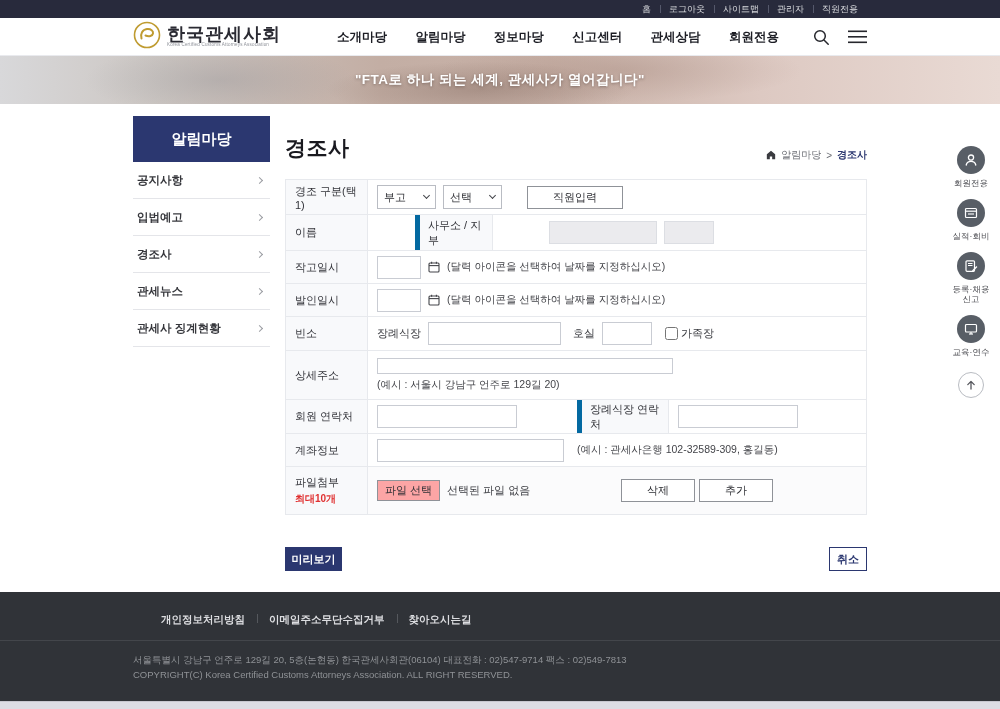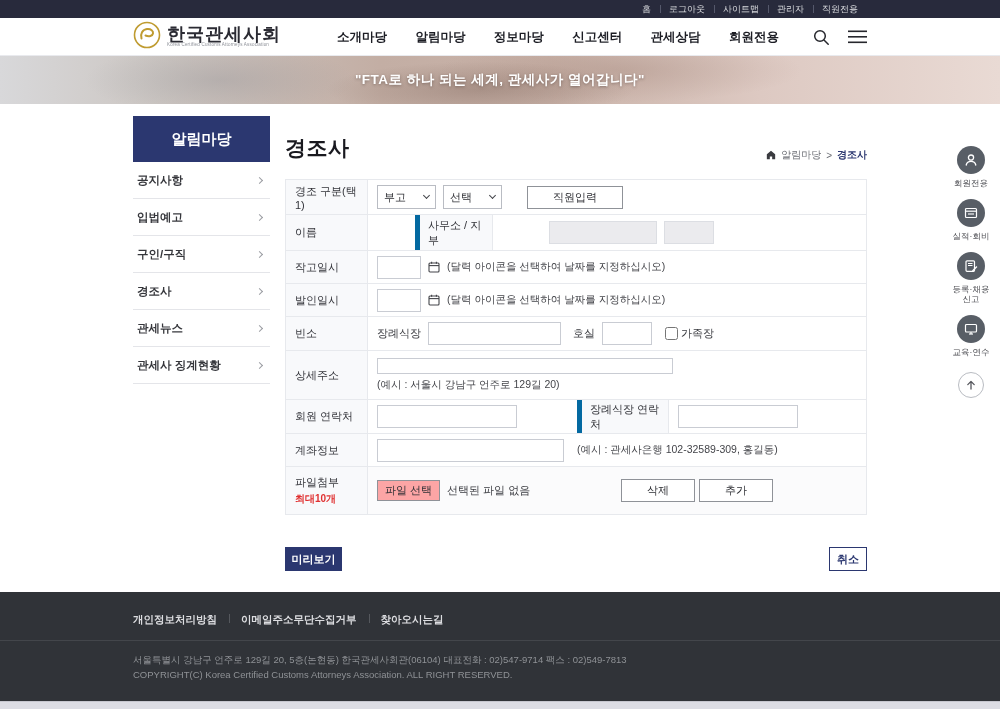--- a/index.html
+++ b/index.html
@@ -82,21 +82,21 @@
   
   .quick-menu { position:absolute; top:42px; right:12px; width:34px; display:flex; flex-direction:column; align-items:center; }
   .qm-item { display:flex; flex-direction:column; align-items:center; margin-bottom:11px; cursor:pointer; }
   .qm-circle { width:28px; height:28px; border-radius:50%; background:#585e66; display:flex; align-items:center; justify-content:center; }
   .qm-label { font-size:8.5px; color:#4a4b50; margin-top:4px; text-align:center; line-height:10px; white-space:nowrap; }
   .qm-top { width:26px; height:26px; border-radius:50%; border:1px solid #b9bcc2; background:#fff; display:flex; align-items:center; justify-content:center; cursor:pointer; margin-top:4px; }
 
   
   .footer { background:#303338; height:109px; color:#d8d9db; }
   .footer-links-wrap { border-bottom:1px solid #43464b; }
-  .footer-links { display:flex; padding:21px 0 13px 0; }
+  .footer-links { display:flex; padding:21px 0 13px 0;margin-left:28px; }
   .footer-links a { color:#dcdde0; font-size:10.5px; font-weight:bold; text-decoration:none; padding:0 12px; position:relative; }
   .footer-links a:first-child { padding-left:0; }
   .footer-links a + a::before { content:""; position:absolute; left:0; top:1px; height:9px; border-left:1px solid #55585d; }
   .footer-info { padding-top:11px; font-size:9.5px; color:#8f9296; line-height:15px; }
   .bottom-strip { height:8px; background:#dcdde4; border-top:1px solid #c6c7cf; }
 </style>
 </head>
 <body>
 
 <div class="page">
@@ -160,24 +160,20 @@
 
       <aside class="sidebar">
         <div class="sidebar-title">알림마당</div>
         <ul class="sidebar-menu">
           <li>
               <span class="lbl">공지사항</span>
               <span class="chev-right"></span>
             </li>
           <li>
               <span class="lbl">입법예고</span>
-              <span class="chev-right"></span>
-            </li>
-          <li>
-              <span class="lbl">구인/구직</span>
               <span class="chev-right"></span>
             </li>
           <li>
               <span class="lbl">경조사</span>
               <span class="chev-right"></span>
             </li>
           <li>
               <span class="lbl">관세뉴스</span>
               <span class="chev-right"></span>
             </li>

